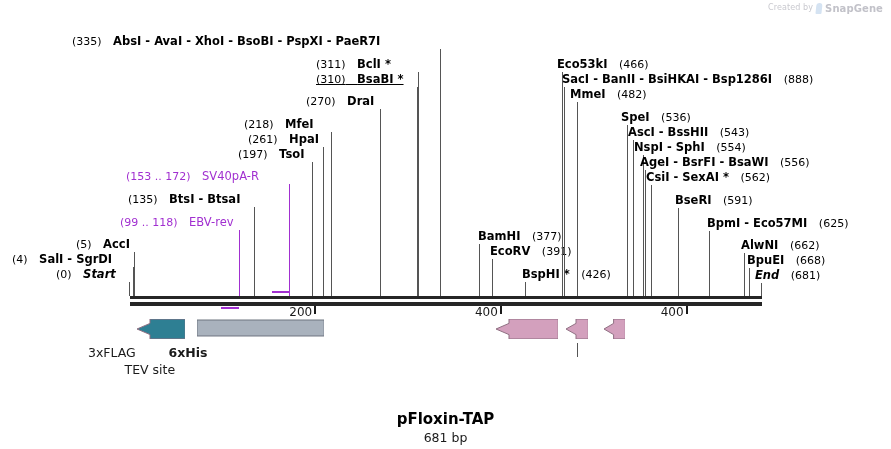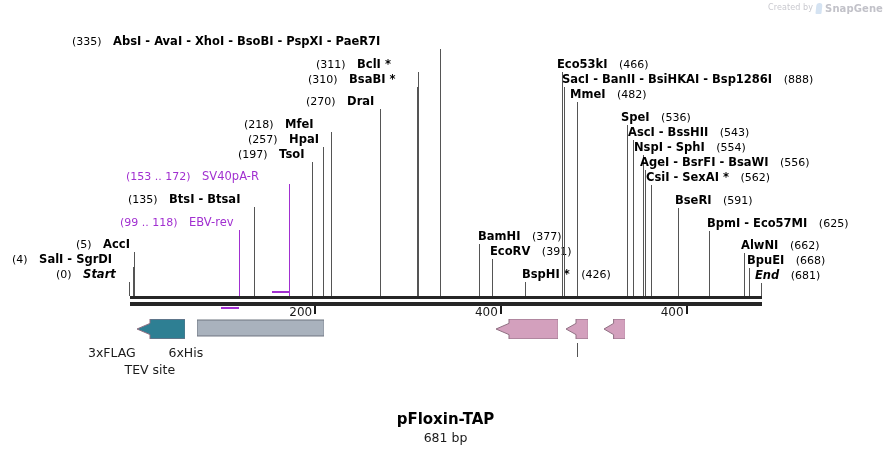--- a/index.html
+++ b/index.html
@@ -158,27 +158,27 @@
     <div class="tickmark" style="left: 314.2px; top: 306px;"></div>
     <div class="ticklabel" style="left: 285.2px; top: 305px; width: 27px; text-align: right;">200</div>
     <div class="tickmark" style="left: 499.9px; top: 306px;"></div>
     <div class="ticklabel" style="left: 470.9px; top: 305px; width: 27px; text-align: right;">400</div>
     <div class="tickmark" style="left: 685.6px; top: 306px;"></div>
     <div class="ticklabel" style="left: 656.6px; top: 305px; width: 27px; text-align: right;">400</div>
     <div class="lbl" style="left: 72px; top: 35px;"><span class="pos">(335)</span>  <span class="nm">AbsI  -  AvaI  -  XhoI  -  BsoBI  -  PspXI  -  PaeR7I</span></div>
     <div class="leader" style="left: 440.048px; top: 49px; height: 247px;"></div>
     <div class="lbl" style="left: 316px; top: 58px;"><span class="pos">(311)</span>  <span class="nm">BclI *</span></div>
     <div class="leader" style="left: 417.764px; top: 72px; height: 224px;"></div>
-    <div class="lbl" style="left: 308px; top: 73px;"><span class="pos">(310)</span>  <span class="nm">BsaBI *</span></div>
+    <div class="lbl" style="left: 316px; top: 73px; text-decoration: underline;"><span class="pos">(310)</span>  <span class="nm">BsaBI *</span></div>
     <div class="leader" style="left: 416.835px; top: 87px; height: 209px;"></div>
     <div class="lbl" style="left: 306px; top: 95px;"><span class="pos">(270)</span>  <span class="nm">DraI</span></div>
     <div class="leader" style="left: 379.695px; top: 109px; height: 187px;"></div>
     <div class="lbl" style="left: 244px; top: 118px;"><span class="pos">(218)</span>  <span class="nm">MfeI</span></div>
     <div class="leader" style="left: 331.413px; top: 132px; height: 164px;"></div>
-    <div class="lbl" style="left: 248px; top: 133px;"><span class="pos">(257)</span>  <span class="nm">HpaI</span></div>
+    <div class="lbl" style="left: 248px; top: 133px;"><span class="pos">(261)</span>  <span class="nm">HpaI</span></div>
     <div class="leader" style="left: 323.057px; top: 147px; height: 149px;"></div>
     <div class="lbl" style="left: 238px; top: 148px;"><span class="pos">(197)</span>  <span class="nm">TsoI</span></div>
     <div class="leader" style="left: 311.914px; top: 162px; height: 134px;"></div>
     <div class="lbl primer" style="left: 126px; top: 170px;"><span class="pos">(153 .. 172)</span>  <span class="nm">SV40pA-R</span></div>
     <div class="leader purple" style="left: 288.702px; top: 184px; height: 112px;"></div>
     <div class="lbl" style="left: 128px; top: 193px;"><span class="pos">(135)</span>  <span class="nm">BtsI  -  BtsaI</span></div>
     <div class="leader" style="left: 254.347px; top: 207px; height: 89px;"></div>
     <div class="lbl primer" style="left: 120px; top: 216px;"><span class="pos">(99 .. 118)</span>  <span class="nm">EBV-rev</span></div>
     <div class="leader purple" style="left: 238.563px; top: 230px; height: 66px;"></div>
     <div class="lbl" style="left: 76px; top: 238px;"><span class="pos">(5)</span>  <span class="nm">AccI</span></div>
@@ -231,18 +231,18 @@
         <path d="M 13,0 L 62.20949999999999,0 L 62.20949999999999,20 L 13,20 L 13,15.600000000000001 L 0,10 L 13,4.4 Z" fill="#d3a0bd" stroke="#8f6e82" stroke-width="1"></path>
       </svg></div>
     <div class="featurelabel" style="left: 88px; top: 345px; width: auto; text-align: right; position: absolute; white-space: nowrap;">3xFLAG</div>
     <div style="position: absolute; left: 565.895px; top: 319px; width: 22.284px; height: 20px;"><svg width="22.283999999999992" height="20" viewBox="0 0 22.283999999999992 20">
         <path d="M 10.027799999999997,0 L 22.283999999999992,0 L 22.283999999999992,20 L 10.027799999999997,20 L 10.027799999999997,15.600000000000001 L 0,10 L 10.027799999999997,4.4 Z" fill="#d3a0bd" stroke="#8f6e82" stroke-width="1"></path>
       </svg></div>
     <div class="featurelabel" style="left: 124.5px; top: 362px; width: auto; text-align: center; position: absolute; white-space: nowrap;">TEV site</div>
     <div style="position: absolute; left: 603.963px; top: 319px; width: 21.3555px; height: 20px;"><svg width="21.355499999999893" height="20" viewBox="0 0 21.355499999999893 20">
         <path d="M 9.609974999999952,0 L 21.355499999999893,0 L 21.355499999999893,20 L 9.609974999999952,20 L 9.609974999999952,15.600000000000001 L 0,10 L 9.609974999999952,4.4 Z" fill="#d3a0bd" stroke="#8f6e82" stroke-width="1"></path>
       </svg></div>
-    <div class="featurelabel" style="left: 168.5px; top: 345px; width: auto; text-align: left; position: absolute; white-space: nowrap;">6xHis</div>
+    <div class="featurelabel" style="left: 168.5px; top: 345px; width: auto; text-align: left; position: absolute; white-space: nowrap; font-weight: bold;">6xHis</div>
     <div class="tev-tick" style="left: 577.037px; top: 343px; height: 14px;"></div>
   </div>
 
 <div class="title" style="top:410px;">pFloxin-TAP</div>
 <div class="subtitle" style="top:430px;">681 bp</div>
 
 </body></html>

